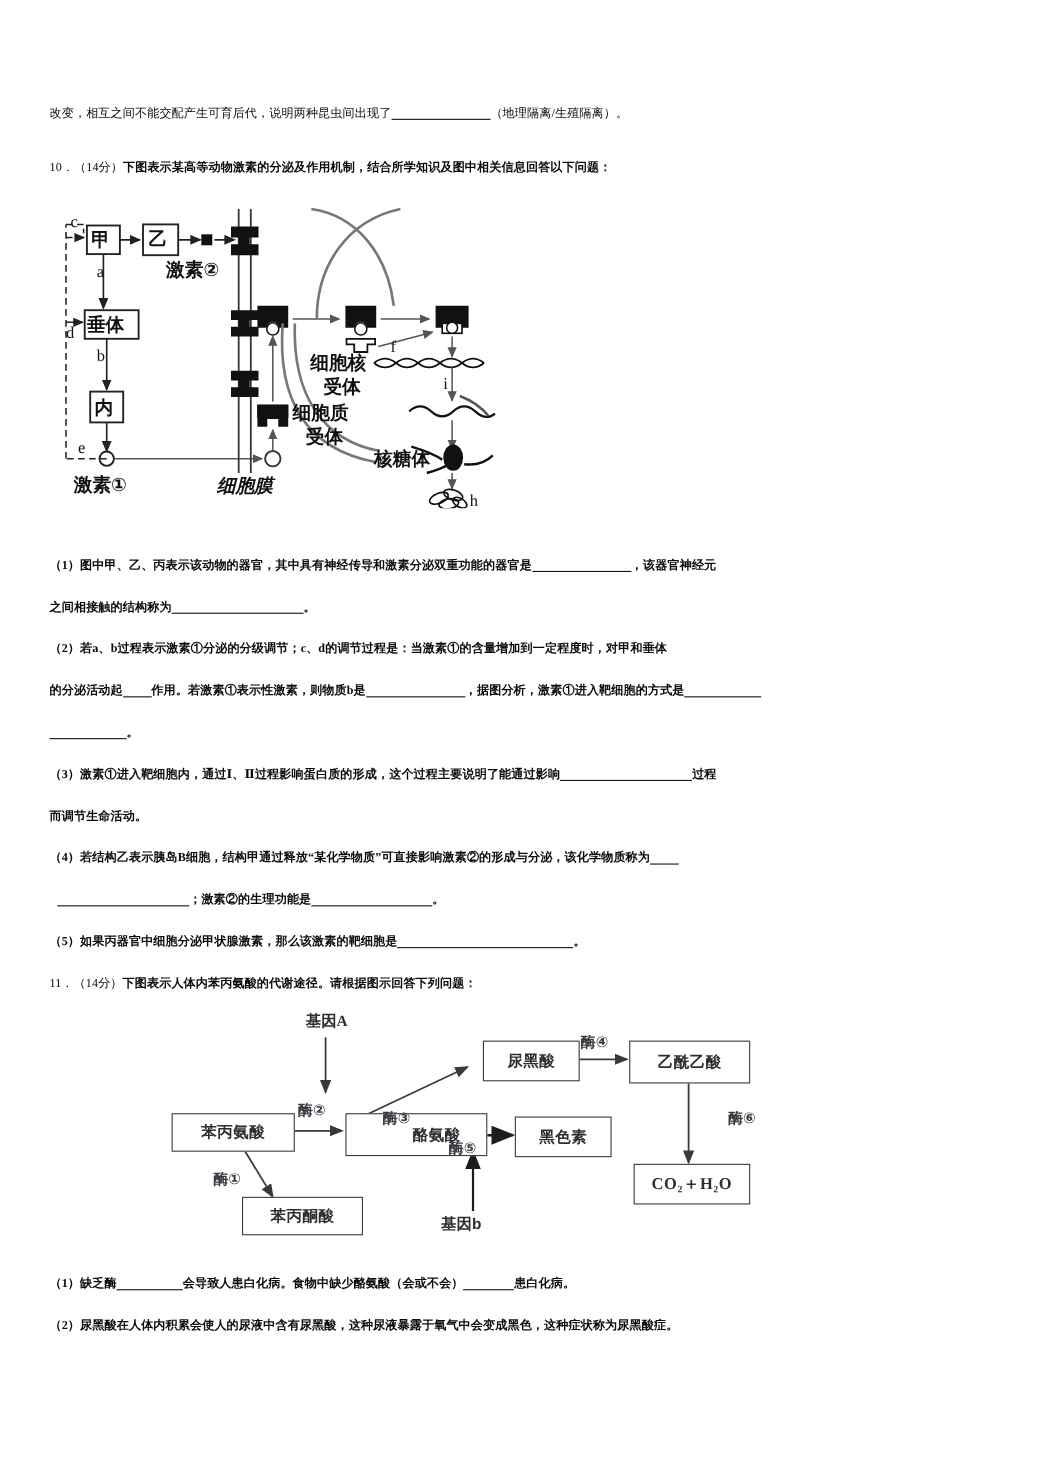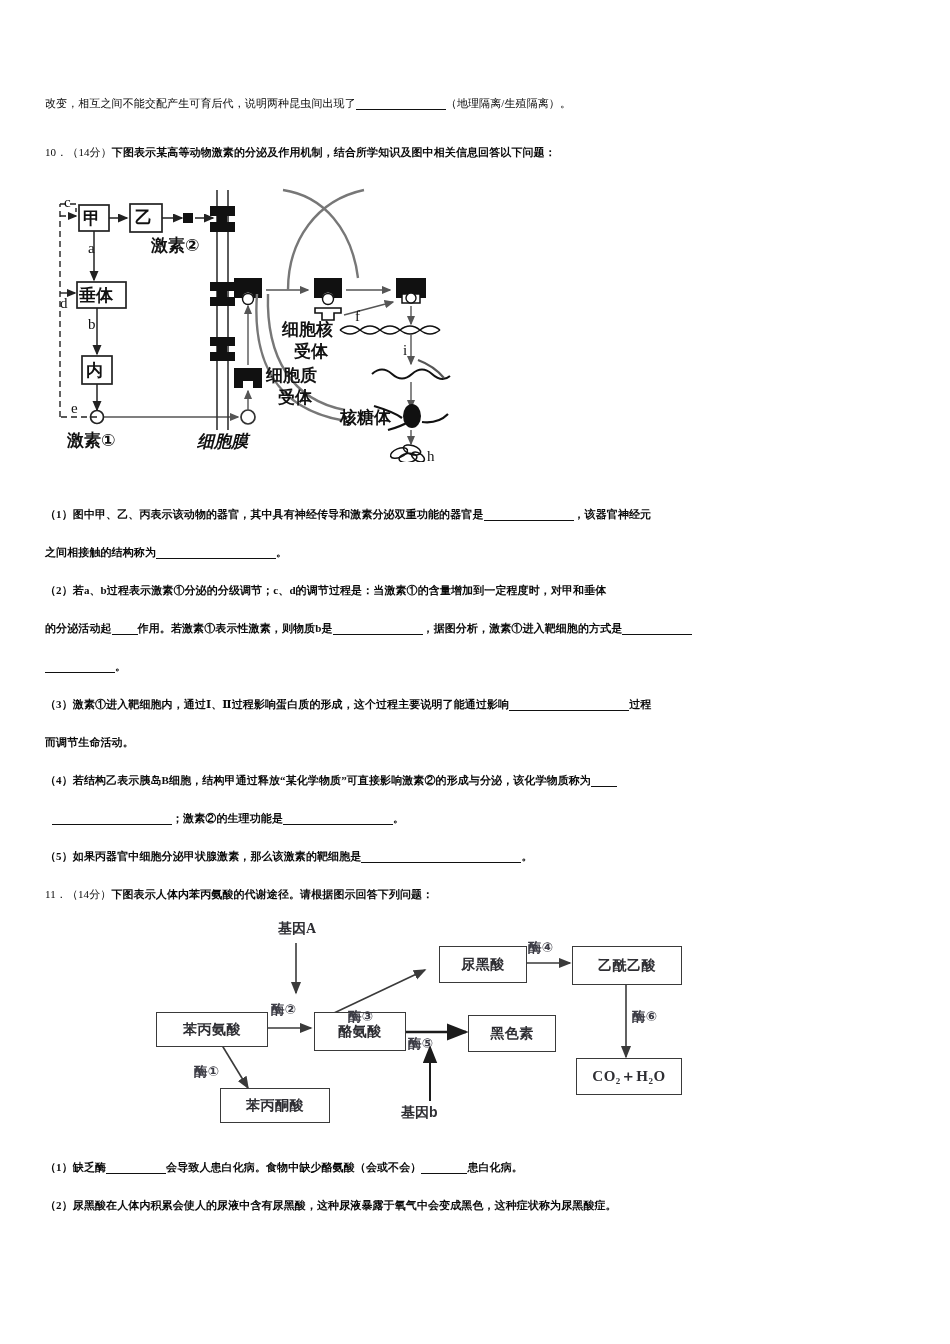--- a/index.html
+++ b/index.html
@@ -264,42 +264,42 @@
 
       <line x1="282" y1="196" x2="282" y2="142" stroke="#1c1c1c" stroke-width="2" marker-end="url(#a2b)"></line>
     </svg>
 
     <div class="mbox" style="left:8px;  top:107px; width:110px; height:33px;">
       <span>苯丙氨酸</span>
     </div>
     <div class="mbox" style="left:72px; top:183px; width:108px; height:33px;">
       <span>苯丙酮酸</span>
     </div>
-    <div class="mbox" style="left:166px; top:107px; width:90px; height:37px;">
+    <div class="mbox" style="left:166px; top:107px; width:90px; height:37px;padding-left:37px;">
       <span>酪氨酸</span>
     </div>
     <div class="mbox" style="left:291px; top:41px; width:86px; height:35px;">
       <span>尿黑酸</span>
     </div>
     <div class="mbox" style="left:320px; top:110px; width:86px; height:35px;">
       <span>黑色素</span>
     </div>
     <div class="mbox" style="left:424px; top:41px; width:108px; height:37px;">
       <span>乙酰乙酸</span>
     </div>
     <div class="mbox" style="left:428px; top:153px; width:104px; height:35px; font-family:'Liberation Serif',serif; font-size:15px;">
       <span>CO₂＋H₂O</span>
     </div>
 
     <span class="menz" style="left:123px; top:96px;">酶②</span>
     <span class="menz" style="left:46px;  top:158px;">酶①</span>
     <span class="menz" style="left:200px; top:76px;margin-top:27px;">酶③</span>
     <span class="menz" style="left:260px; top:130px;text-align:center;">酶⑤</span>
     <span class="menz" style="left:380px; top:34px;">酶④</span>
-    <span class="menz" style="left:484px; top:103px;">酶⑥</span>
+    <span class="menz" style="left:514px; top:103px;">酶⑥</span>
 
     <span class="mgene" style="left:130px; top:15px;font-family:Liberation Serif, serif;">基因A</span>
     <span class="mgene" style="left:253px; top:199px;">基因b</span>
   </div>
 
   <div class="para" style="left:45px; top:1148px;">
     <span class="bold">（1）缺乏酶</span><span class="blank b60"></span><span class="bold">会导致人患白化病。食物中缺少酪氨酸（会或不会）</span><span class="blank b46"></span><span class="bold">患白化病。</span>
   </div>
   <div class="para" style="left:45px; top:1186px;">
     <span class="bold">（2）尿黑酸在人体内积累会使人的尿液中含有尿黑酸，这种尿液暴露于氧气中会变成黑色，这种症状称为尿黑酸症。</span>

